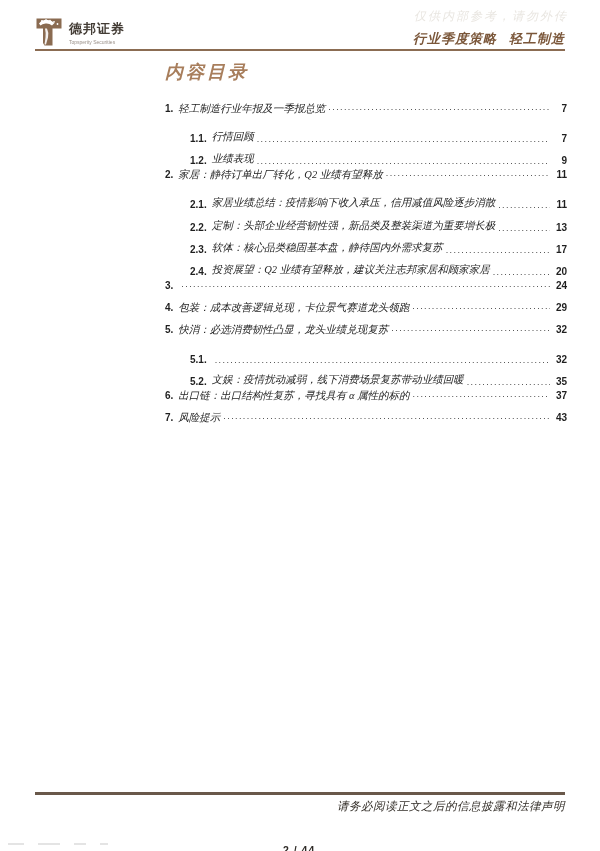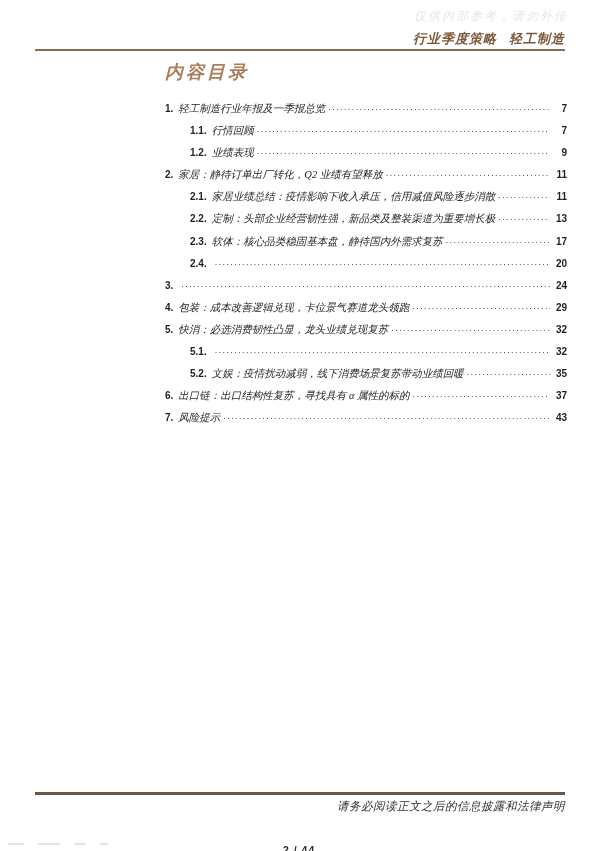--- a/index.html
+++ b/index.html
@@ -36,21 +36,21 @@
   .toc { position: absolute; top: 60px; left: 165px; right: 33px; }
   .toc-title {
     font-size: 18px; font-weight: bold; font-style: italic;
     color: #a87e5c; letter-spacing: 3px; margin: 0 0 16px 0;
   }
   .toc-list { }
   .toc-row {
     display: flex; align-items: baseline;
     height: 22.1px; font-size: 10.5px; color: #2b2b2b;
   }
-  .toc-row.lvl2 { padding-left: 25px; }
+  .toc-row.lvl2 { padding-left: 25px; align-items: flex-end; }
   .toc-num {
     font-family: "Liberation Sans", "DejaVu Sans", sans-serif;
     font-weight: bold; font-size: 10px; color: #1f1f1f;
     margin-right: 5px; white-space: nowrap;
   }
   .toc-text { font-style: italic; white-space: nowrap; color: #1f1f1f; }
   .toc-leader { flex: 1 1 auto; overflow: hidden; position: relative; height: 12px; margin: 0 3px; }
   .toc-leader::after {
     content: "..................................................................................................................................................................";
     position: absolute; bottom: 0; left: 0; white-space: nowrap;
@@ -88,20 +88,36 @@
   .scan-marks i:nth-child(3){ width: 12px; }
   .scan-marks i:nth-child(4){ width: 8px; }
 </style>
 </head>
 <body>
 
 <div class="page">
 
   <div class="watermark">仅供内部参考，请勿外传</div>
 
+  <div class="brand">
+    <svg class="brand-logo" viewBox="0 0 27 33" xmlns="http://www.w3.org/2000/svg">
+      <path d="M1.5 3.5 h25 v10 h-9 v17 h-8 l-1.5-2.5 v-14.5 h-6.5 z" fill="#8a6b51"></path>
+      <path d="M4 8.5 q4-4.5 9-3.5 q4 0.5 6.5 3 l-2.5 2.5 q-3-2.5 -6.5-2 q-3.5 0.5-5 2 z" fill="#ffffff"></path>
+      <circle cx="7" cy="6.2" r="1.1" fill="#ffffff"></circle>
+      <circle cx="11" cy="5.2" r="1.0" fill="#ffffff"></circle>
+      <circle cx="15" cy="5.6" r="0.9" fill="#ffffff"></circle>
+      <circle cx="19" cy="6.8" r="0.9" fill="#ffffff"></circle>
+      <circle cx="22.5" cy="9" r="0.9" fill="#ffffff"></circle>
+      <path d="M12 13.5 q2 4 1 9 l-2 7 h-1.5 l1-7 q0.5-5 -0.5-9 z" fill="#ffffff" opacity="0.9"></path>
+    </svg>
+    <div class="brand-text">
+      <div class="brand-name">德邦证券</div>
+      <div class="brand-sub">Topsperity Securities</div>
+    </div>
+  </div>
 
   <div class="doc-meta">
     <span>行业季度策略</span><span class="sep"></span><span>轻工制造</span>
   </div>
 
   <div class="header-rule"></div>
 
   <div class="toc">
     <h2 class="toc-title">内容目录</h2>
     <div class="toc-list">
@@ -142,20 +158,21 @@
           <span class="toc-page">13</span>
         </div>
         <div class="toc-row lvl2">
           <span class="toc-num">2.3.</span>
           <span class="toc-text">软体：核心品类稳固基本盘，静待国内外需求复苏</span>
           <span class="toc-leader"></span>
           <span class="toc-page">17</span>
         </div>
         <div class="toc-row lvl2">
           <span class="toc-num">2.4.</span>
+          <span class="toc-text">投资展望：Q2 业绩有望释放，建议关注志邦家居和顾家家居</span>
           <span class="toc-leader"></span>
           <span class="toc-page">20</span>
         </div>
         <div class="toc-row">
           <span class="toc-num">3.</span>
           <span class="toc-leader"></span>
           <span class="toc-page">24</span>
         </div>
         <div class="toc-row">
           <span class="toc-num">4.</span>

